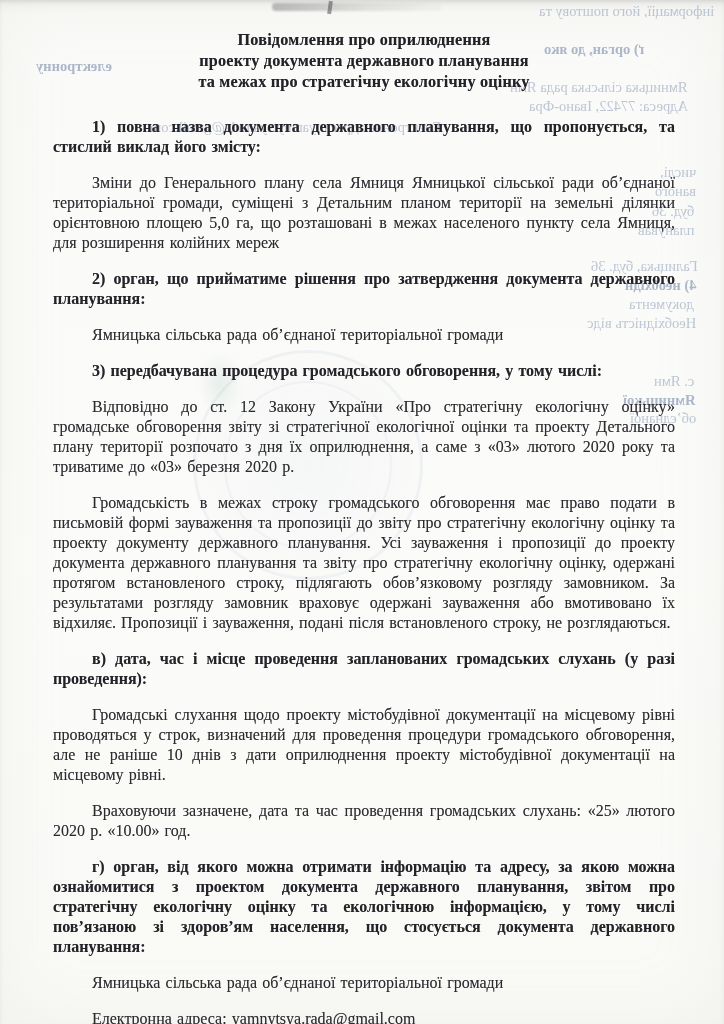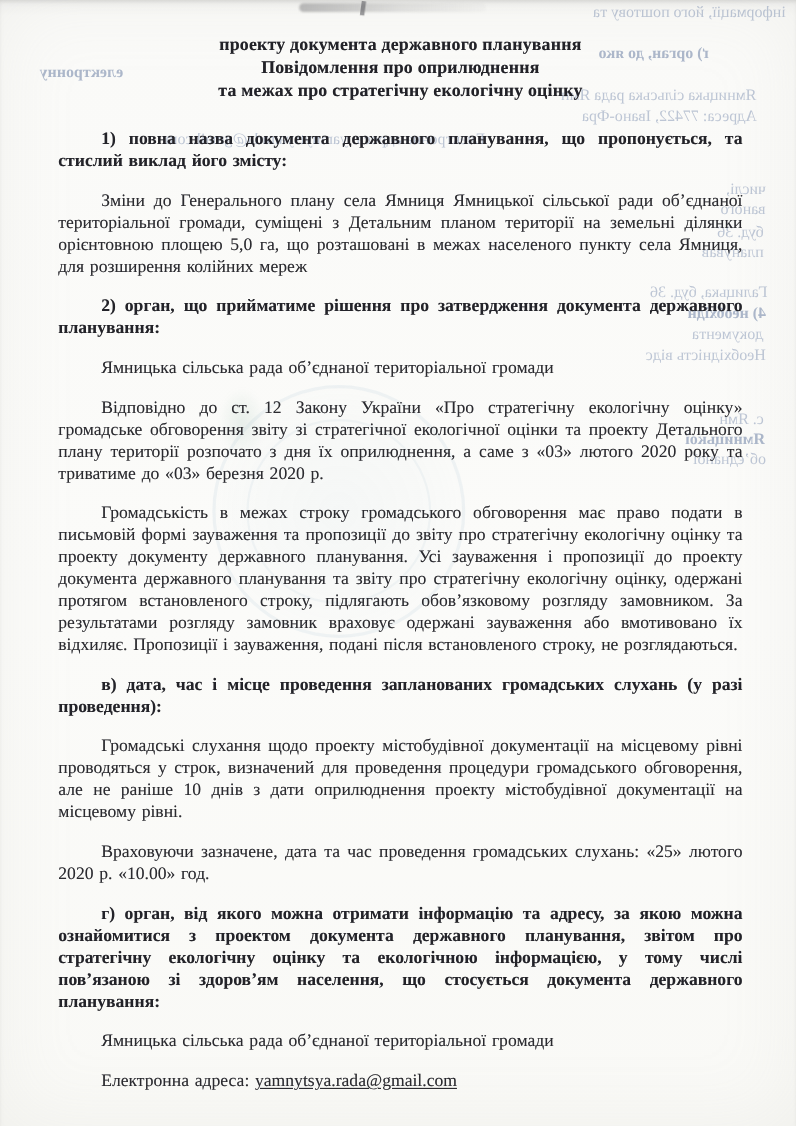--- a/index.html
+++ b/index.html
@@ -136,29 +136,30 @@
   <span class="bleed b-bold" style="right:28px;  top:276px">4) необхідн</span>
   <span class="bleed" style="right:30px;  top:295px">документа</span>
   <span class="bleed" style="right:28px;  top:314px">Необхідність відс</span>
   <span class="bleed" style="right:30px;  top:372px">с. Ямн</span>
   <span class="bleed b-bold" style="right:28px;  top:391px">Ямницької</span>
   <span class="bleed" style="right:28px;  top:409px">об’єднаної</span>
 
   <div class="content">
 
     <div class="title-block">
+      <div>Повідомлення про оприлюднення</div>
       <div>проекту документа державного планування</div>
-      <div>Повідомлення про оприлюднення</div>
       <div>та межах про стратегічну екологічну оцінку</div>
     </div>
 
     <p class="para bold">1) повна назва документа державного планування, що пропонується, та стислий виклад його змісту:</p>
     <p class="para">Зміни до Генерального плану села Ямниця Ямницької сільської ради об’єднаної територіальної громади, суміщені з Детальним планом території на земельні ділянки орієнтовною площею 5,0 га, що розташовані в межах населеного пункту села Ямниця, для розширення колійних мереж</p>
     <p class="para bold">2) орган, що прийматиме рішення про затвердження документа державного планування:</p>
     <p class="para">Ямницька сільська рада об’єднаної територіальної громади</p>
+    <p class="para bold">3) передбачувана процедура громадського обговорення, у тому числі:</p>
     <p class="para">Відповідно до ст. 12 Закону України «Про стратегічну екологічну оцінку» громадське обговорення звіту зі стратегічної екологічної оцінки та проекту Детального плану території розпочато з дня їх оприлюднення, а саме з «03» лютого 2020 року та триватиме до «03» березня 2020 р.</p>
     <p class="para">Громадськість в межах строку громадського обговорення має право подати в письмовій формі зауваження та пропозиції до звіту про стратегічну екологічну оцінку та проекту документу державного планування. Усі зауваження і пропозиції до проекту документа державного планування та звіту про стратегічну екологічну оцінку, одержані протягом встановленого строку, підлягають обов’язковому розгляду замовником. За результатами розгляду замовник враховує одержані зауваження або вмотивовано їх відхиляє. Пропозиції і зауваження, подані після встановленого строку, не розглядаються.</p>
     <p class="para bold">в) дата, час і місце проведення запланованих громадських слухань (у разі проведення):</p>
     <p class="para">Громадські слухання щодо проекту містобудівної документації на місцевому рівні проводяться у строк, визначений для проведення процедури громадського обговорення, але не раніше 10 днів з дати оприлюднення проекту містобудівної документації на місцевому рівні.</p>
     <p class="para">Враховуючи зазначене, дата та час проведення громадських слухань: «25» лютого 2020 р.  «10.00» год.</p>
     <p class="para bold">г) орган, від якого можна отримати інформацію та адресу, за якою можна ознайомитися з проектом документа державного планування, звітом про стратегічну екологічну оцінку та екологічною інформацією, у тому числі пов’язаною зі здоров’ям населення, що стосується документа державного планування:</p>
     <p class="para">Ямницька сільська рада об’єднаної територіальної громади</p>
 
     <p class="para"><span>Електронна адреса: </span><span class="email-underline">yamnytsya.rada@gmail.com</span></p>
 

